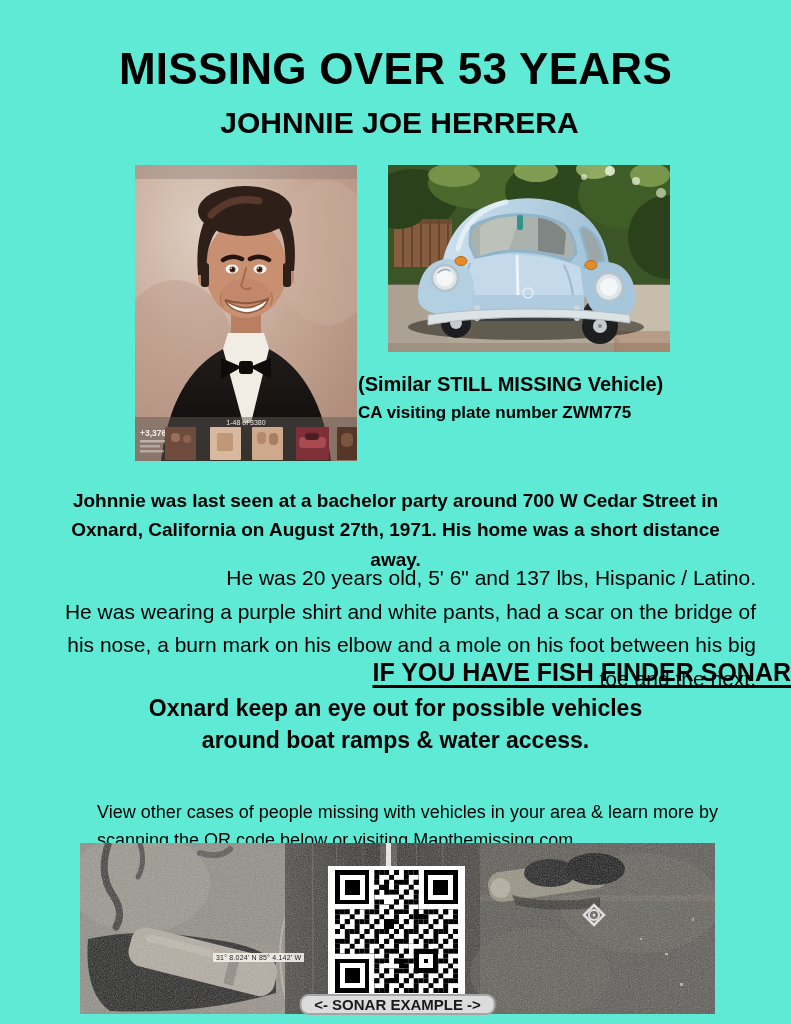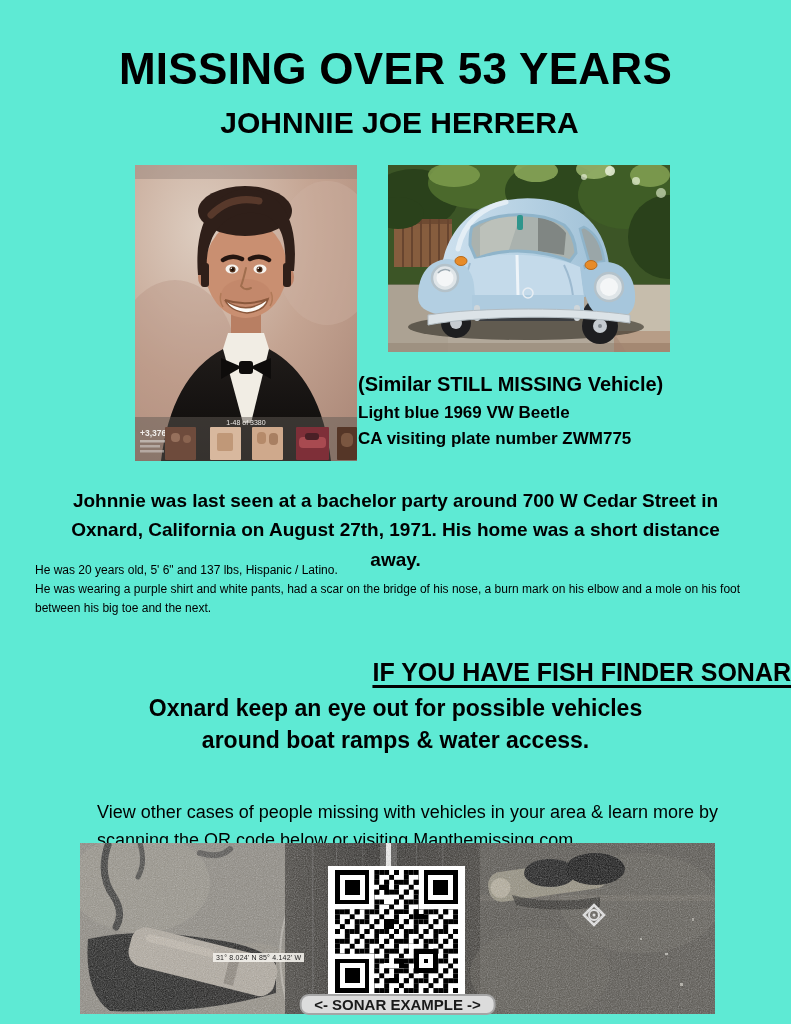--- a/index.html
+++ b/index.html
@@ -10,22 +10,22 @@
   .subtitle{position:absolute;top:102px;left:0;width:100%;text-align:center;
             font-size:30px;font-weight:bold;margin:4px}
   .portrait{position:absolute;left:135px;top:165px;width:222px;height:296px}
   .carphoto{position:absolute;left:388px;top:165px;width:282px;height:187px}
   .portrait svg,.carphoto svg{display:block}
   .caption{position:absolute;left:358px;top:373px;width:342px;text-align:left;font-weight:bold}
   .cap1{font-size:20px;margin-bottom:7px}
   .cap2{font-size:17px;margin-bottom:6px}
   .lastseen{position:absolute;left:45px;top:486px;width:701px;margin:0;text-align:center;
             font-size:19px;font-weight:bold;line-height:1.55}
-  .desc{position:absolute;left:35px;top:561px;width:721px;text-align:left;
-        font-size:12px;line-height:1.6}
+  .desc{position:absolute;left:35px;top:561px;width:721px;text-align:right;
+        font-size:21px;line-height:1.6}
   .sonarhead{position:absolute;left:0;top:658px;width:100%;text-align:right;font-size:25px;
              font-weight:bold;text-decoration:underline;text-underline-offset:4px;
              text-decoration-thickness:2.5px}
   .plea{position:absolute;left:0;top:693px;width:100%;text-align:center;
         font-size:23px;font-weight:bold;line-height:1.38}
   .qrtext{position:absolute;left:85px;top:786px;width:621px;margin:12px;
           font-size:18px;line-height:1.58}
   .sonar{position:absolute;left:80px;top:843px;width:635px;height:171px}
   .sonar>svg{position:absolute;left:0;top:0}
   .coords{position:absolute;left:133px;top:110px;padding:1px 3px;
@@ -185,21 +185,20 @@
       <circle cx="140" cy="128" r="5" stroke="#e8eef3" stroke-width="1.5" fill="none"></circle>
       <rect x="88" y="150" width="100" height="6" rx="3" fill="#3b3d40"></rect>
       <rect x="86" y="140" width="6" height="16" rx="3" fill="#cfd6da"></rect>
       <rect x="186" y="140" width="6" height="16" rx="3" fill="#cfd6da"></rect>
       <path d="M40,150 C90,142 190,142 242,150 L242,158 C190,150 92,150 40,160 Z" fill="#dce3e7" stroke="#b2bcc2"></path>
     </svg>
   </div>
 
   <div class="caption">
     <div class="cap1">(Similar STILL MISSING Vehicle)</div>
-    <div class="cap2">Light blue 1969 VW Beetle</div>
     <div class="cap2">CA visiting plate number ZWM775</div>
   </div>
 
   <p class="lastseen">Johnnie was last seen at a bachelor party around 700 W Cedar Street in Oxnard, California on August 27th, 1971. His home was a short distance away.</p>
 
   <div class="desc">
     <div>He was 20 years old, 5' 6" and 137 lbs, Hispanic / Latino.</div>
     <div>He was wearing a purple shirt and white pants, had a scar on the bridge of his nose, a burn mark on his elbow and a mole on his foot between his big toe and the next.</div>
   </div>
 

